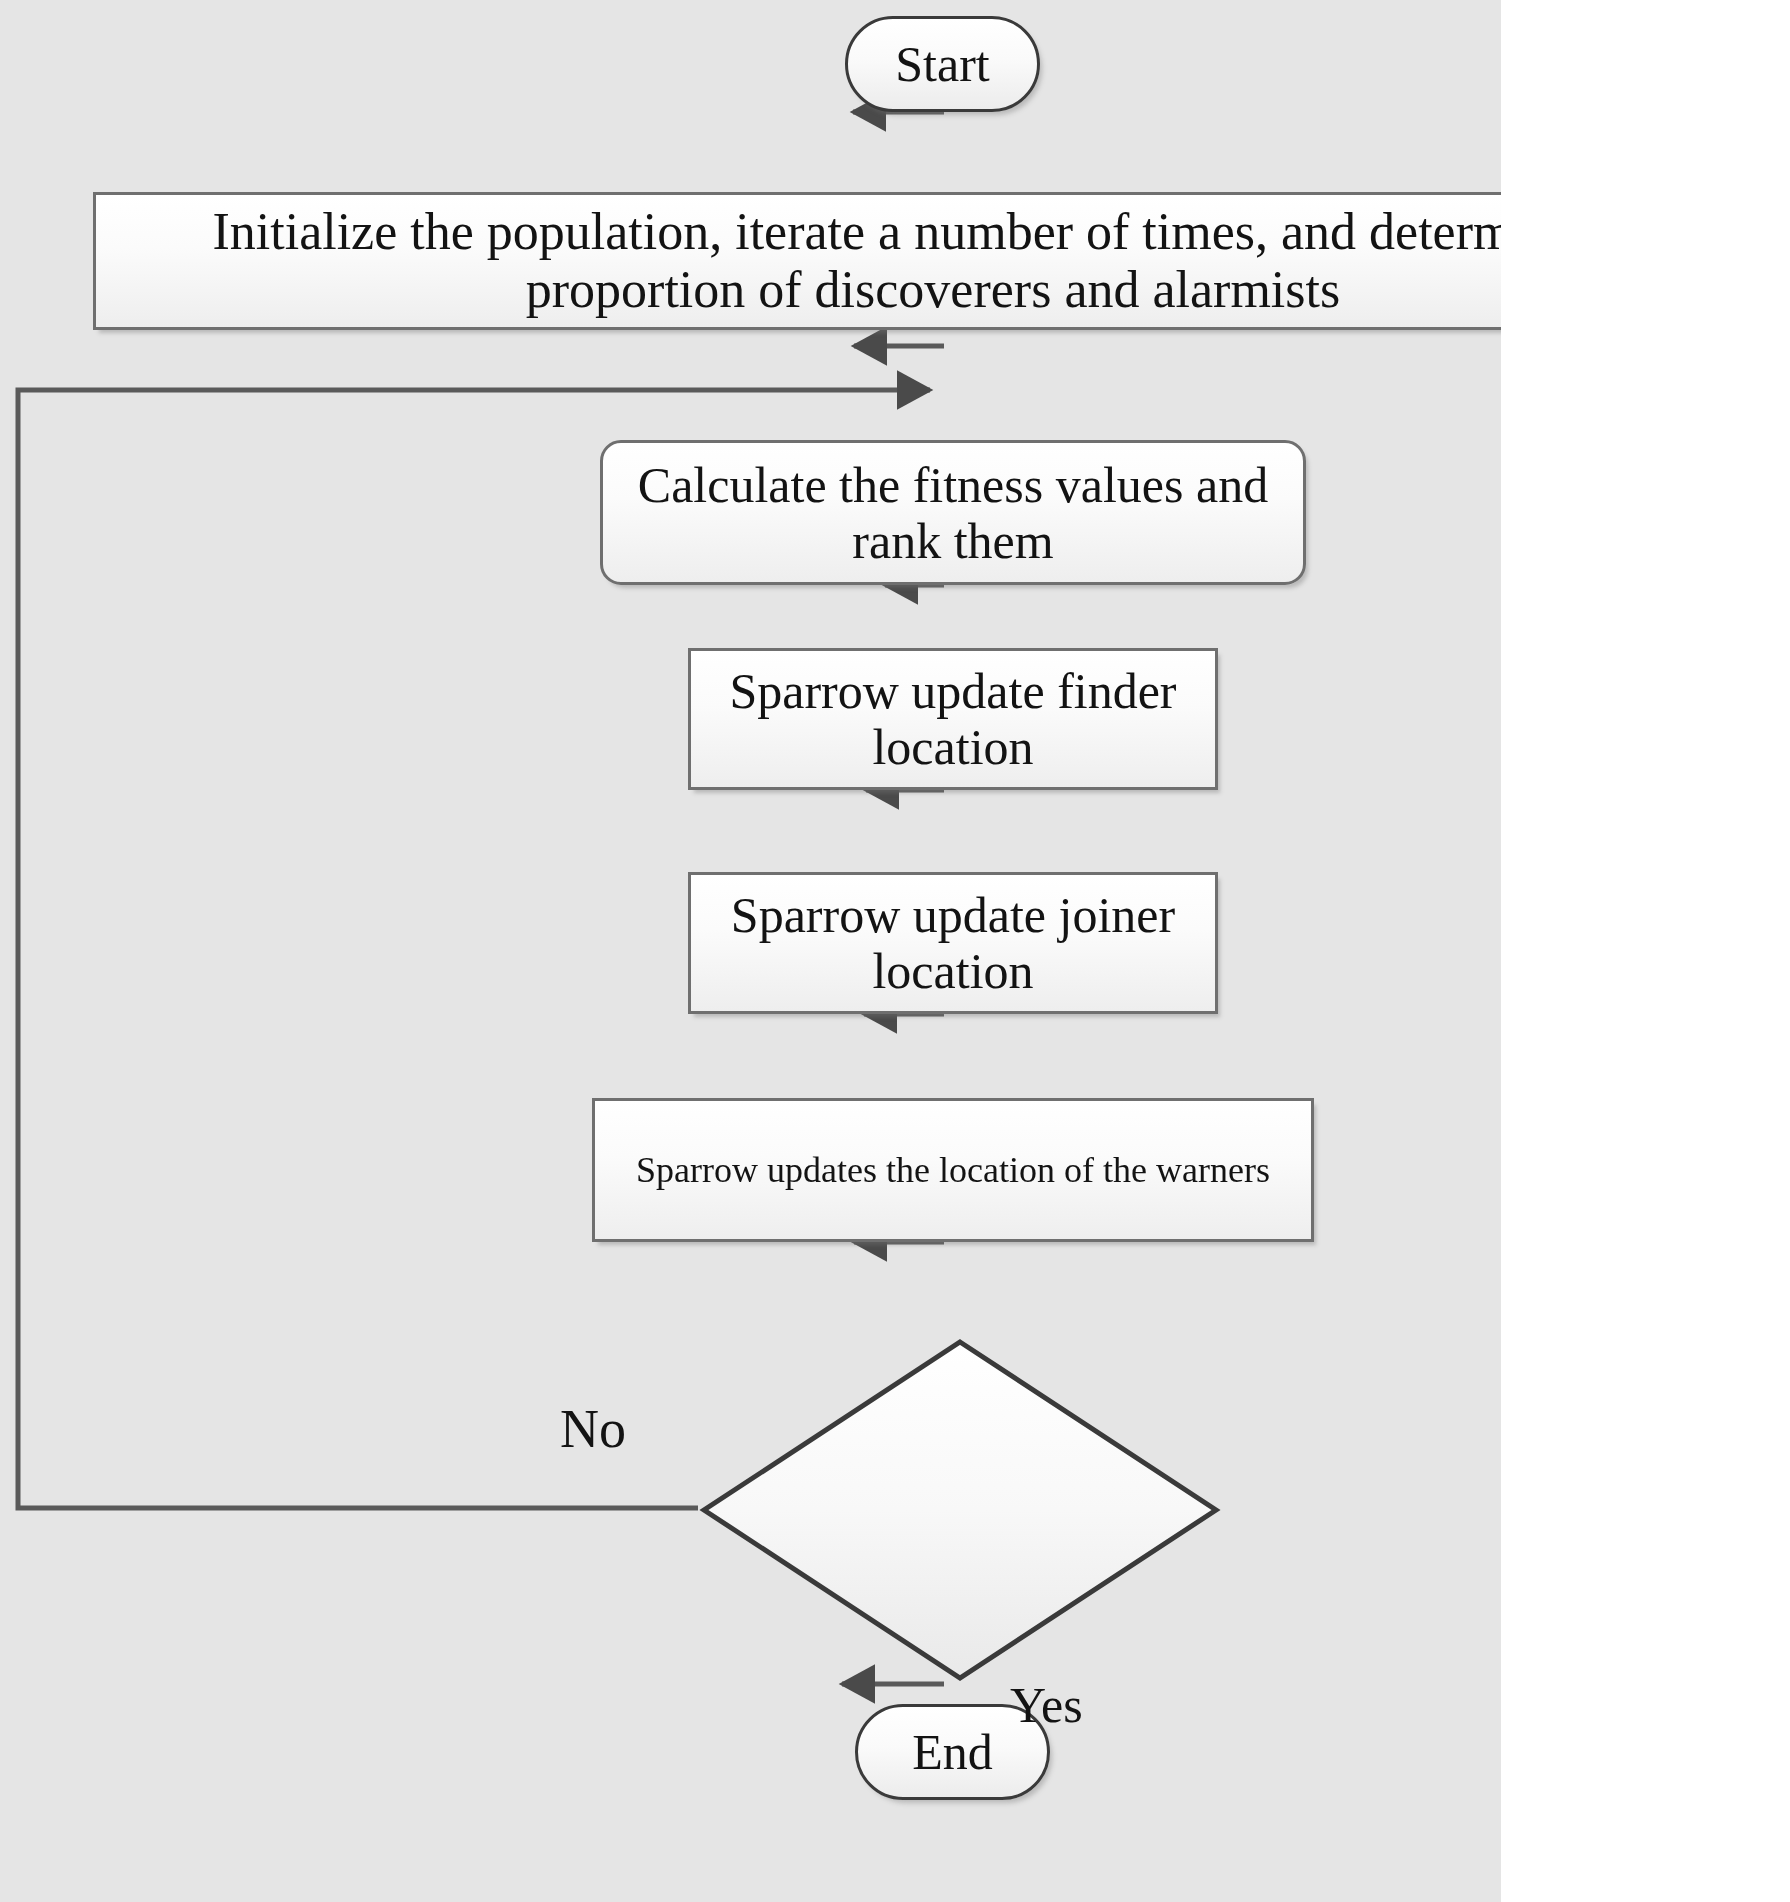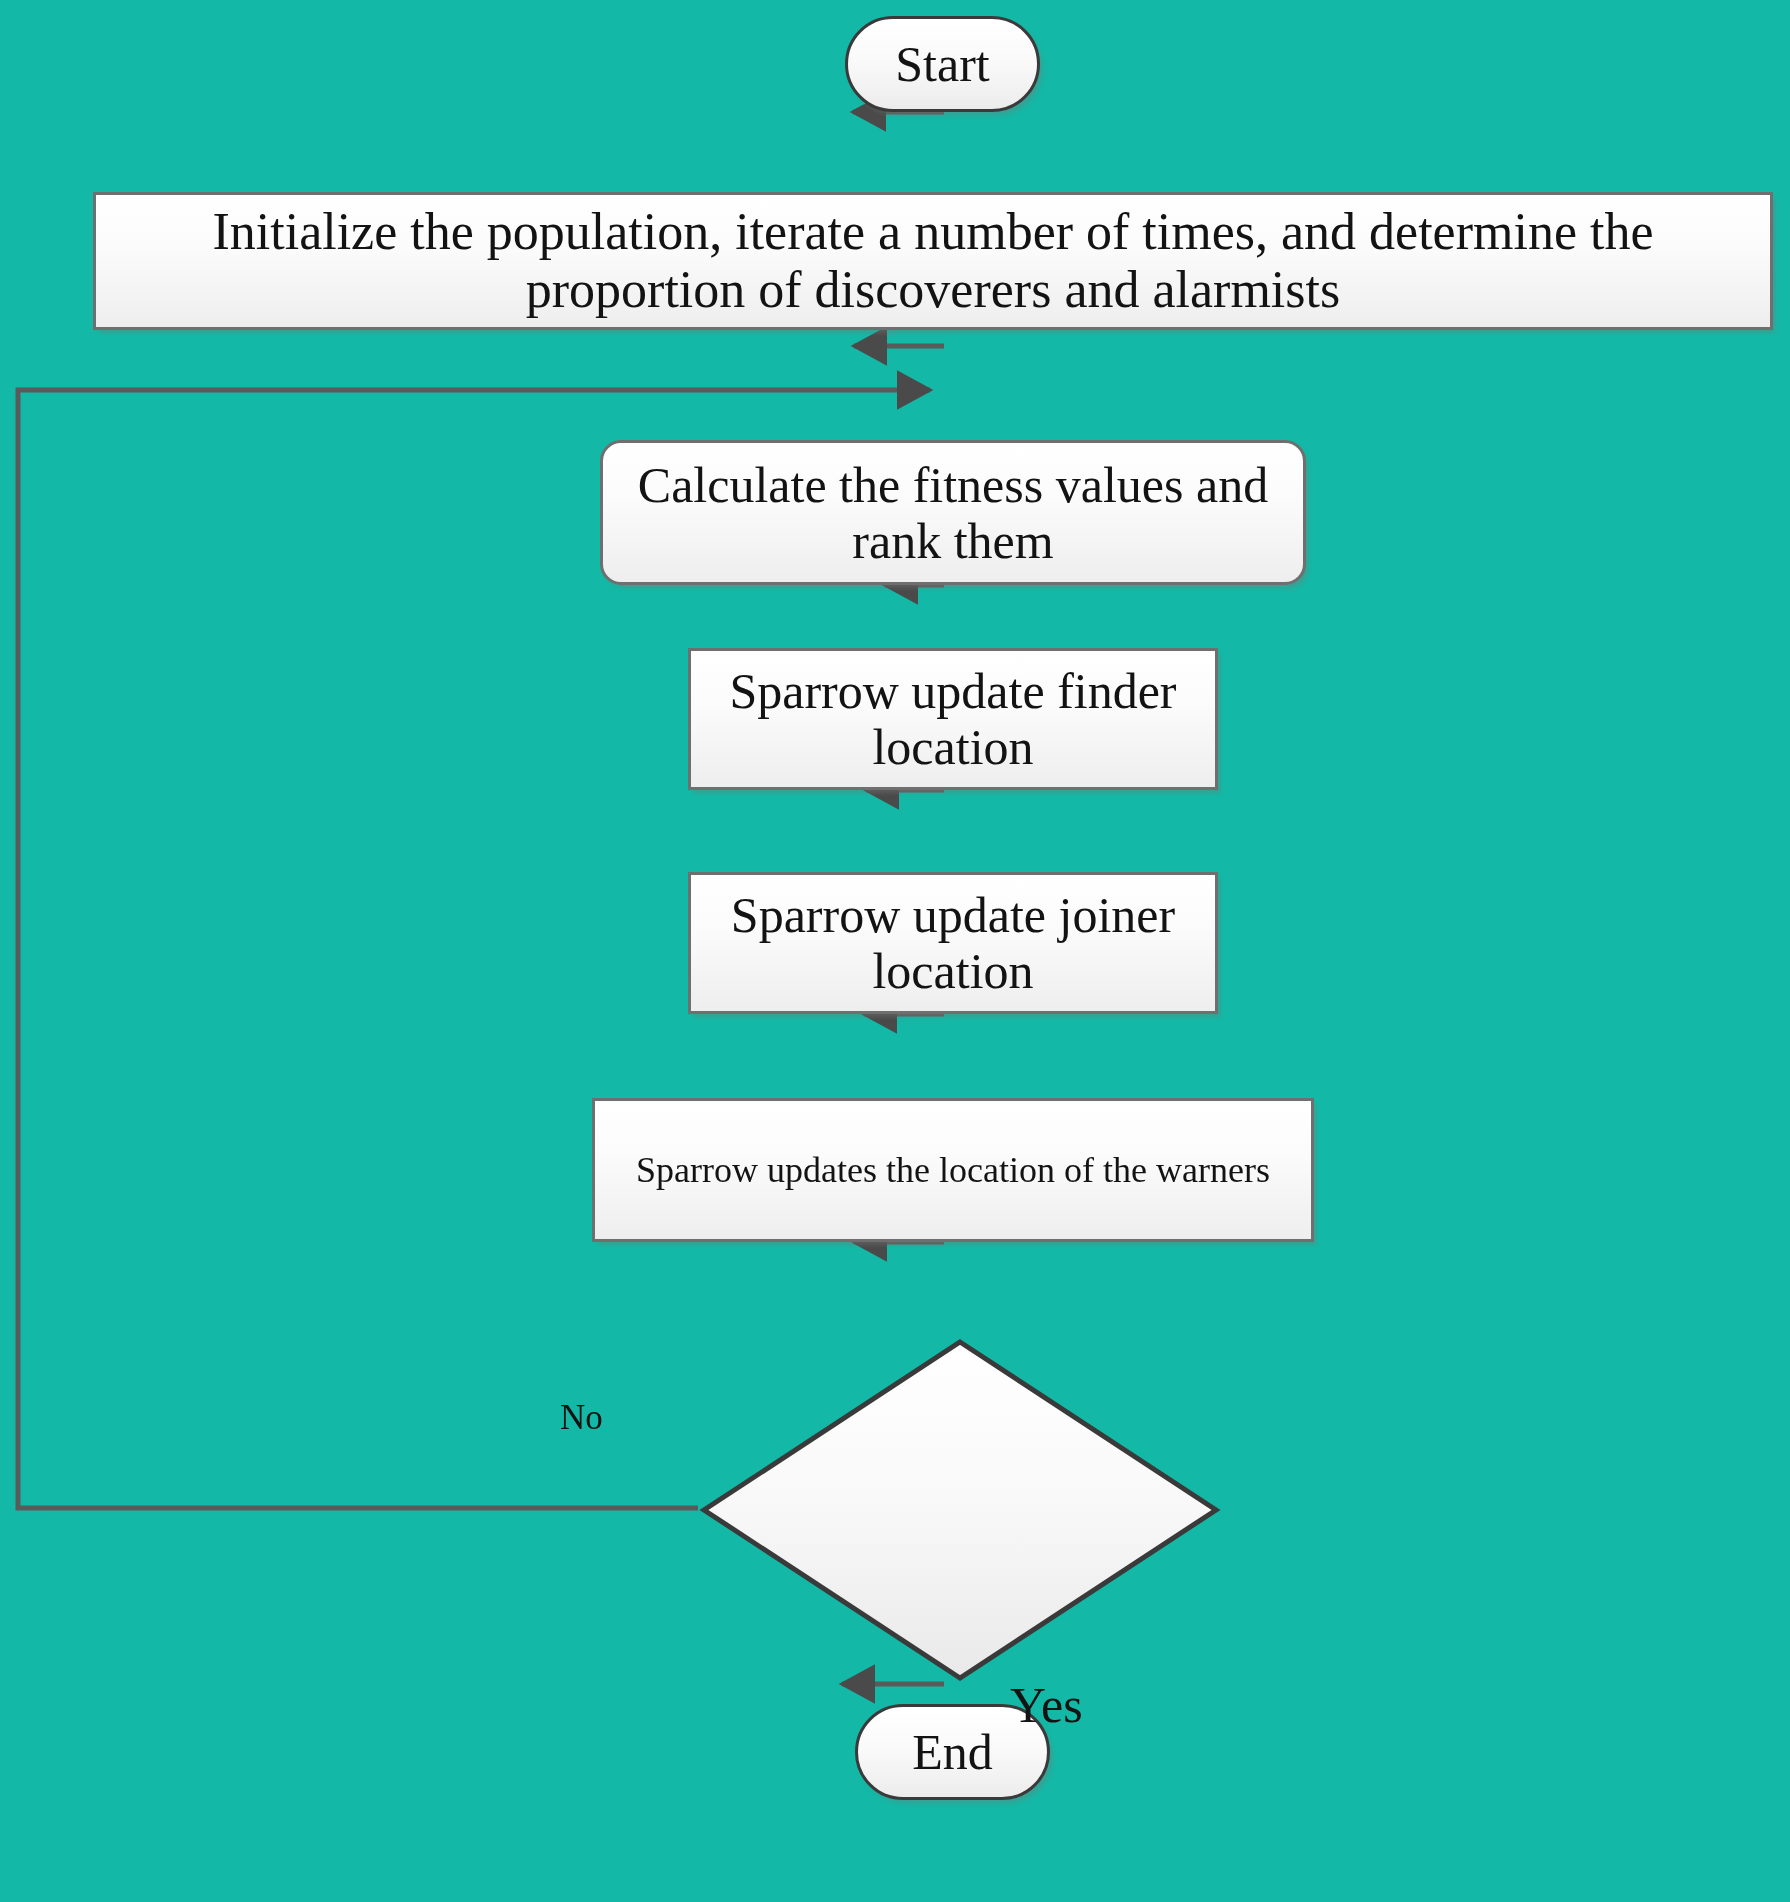--- a/index.html
+++ b/index.html
@@ -7,23 +7,23 @@
     margin: 0;
     padding: 0;
     background: #ffffff;
   }
   body {
     font-family: "Liberation Serif", "DejaVu Serif", serif;
     color: #111111;
   }
   #canvas {
     position: relative;
-    width: 1790px;
+    width: 1501px;
     height: 1902px;
-    background: #14b8a6;
+    background: #e5e5e5;
     overflow: hidden;
   }
   #edges {
     position: absolute;
     left: 0;
     top: 0;
     width: 1790px;
     height: 1902px;
     pointer-events: none;
   }
@@ -92,21 +92,21 @@
   #node-init    { left: 93px;   top: 192px;  width: 1680px; height: 138px; font-size: 52px; padding: 0 14px; }
   #node-fitness { left: 600px;  top: 440px;  width: 706px; height: 145px; font-size: 50px; border-radius: 21px; }
   #node-finder  { left: 688px;  top: 648px;  width: 530px; height: 142px; font-size: 50px; }
   #node-joiner  { left: 688px;  top: 872px;  width: 530px; height: 142px; font-size: 50px; }
   #node-warner  { left: 592px;  top: 1098px; width: 722px; height: 144px; font-size: 36px; }
   #node-end     { left: 855px;  top: 1704px; width: 195px; height: 96px;  font-size: 50px; }
 
   #node-decision { left: 698px; top: 1336px; width: 524px; height: 348px; }
   .decision-label { font-size: 50px; }
 
-  #label-no  { left: 560px;  top: 1398px; font-size: 35px; }
+  #label-no  { left: 560px;  top: 1398px; font-size: 54px; }
   #label-yes { left: 1010px; top: 1676px; font-size: 50px; }
 </style>
 </head>
 <body>
 
 <div id="canvas">
 
   <svg id="edges" viewBox="0 0 1790 1902" width="1790" height="1902" xmlns="http://www.w3.org/2000/svg">
     <defs>
       <marker id="arrow-down" viewBox="0 0 12 12" refX="6" refY="10" markerWidth="8" markerHeight="8" orient="auto-start-reverse">

